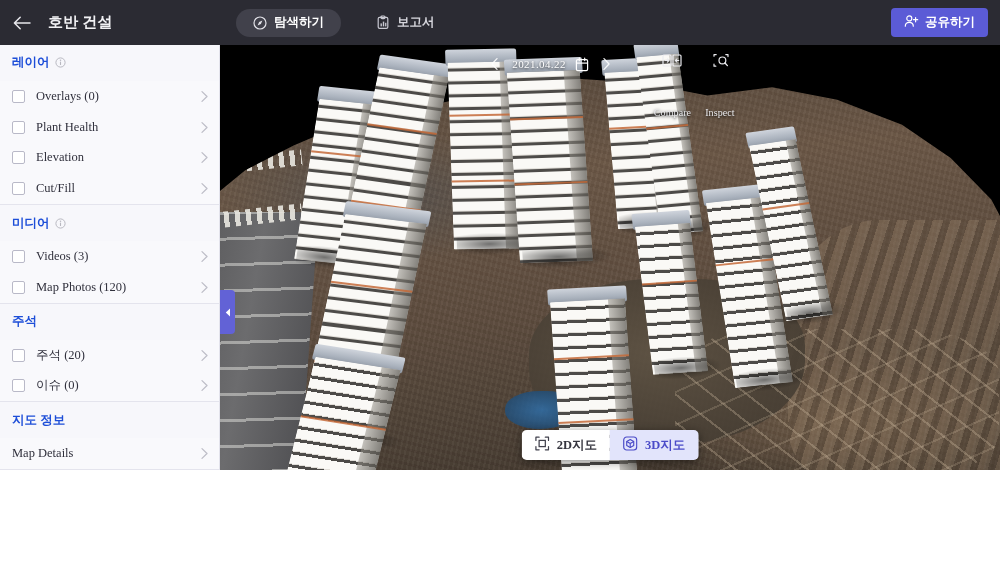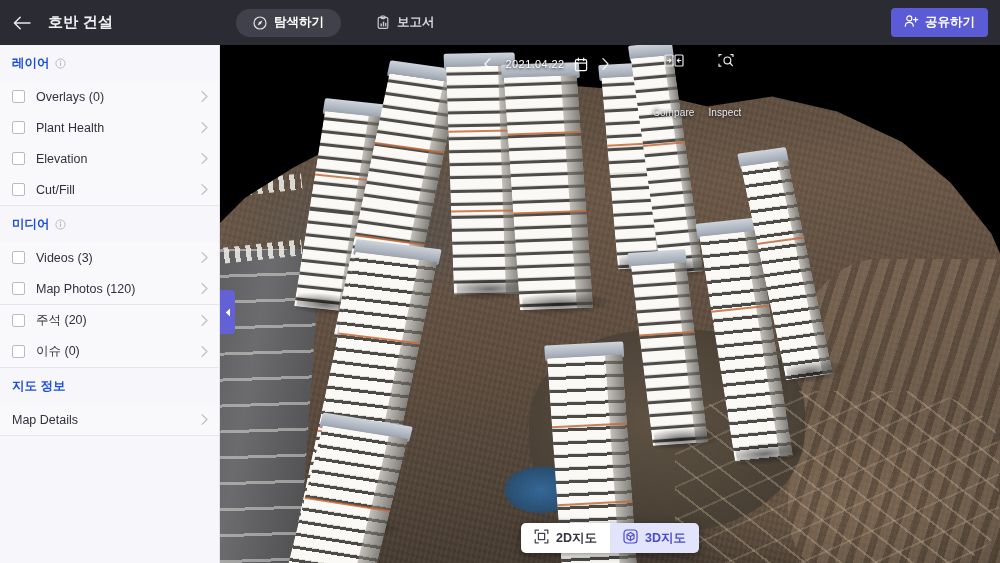--- a/index.html
+++ b/index.html
@@ -2,21 +2,21 @@
 <html><head>
 <meta charset="utf-8">
 <style>
   * { box-sizing: border-box; margin: 0; padding: 0; }
   html, body {
     width: 1000px; height: 563px;
     overflow: hidden;
     font-family: "Liberation Sans", "DejaVu Sans", sans-serif;
     background: #ffffff;
   }
-  #app { position: relative; width: 1000px; height: 563px; display: flex; flex-direction: column; }
+  #app { position: relative; width: 1000px; height: 470px; display: flex; flex-direction: column; font-family: Liberation Serif, serif; }
 
   
   .topbar {
     height: 45px; flex: 0 0 45px;
     background: #2b2b33;
     display: flex; align-items: center;
     position: relative; z-index: 40;
   }
   .back-btn {
     width: 44px; height: 45px;
@@ -374,20 +374,23 @@
         <span class="row-label">Map Photos (120)</span>
         <span class="chev">
           <svg width="9" height="13" viewBox="0 0 9 13">
               <path d="M2 1.6 L7 6.5 L2 11.4" fill="none" stroke="#8f8f9e" stroke-width="1.3" stroke-linecap="round" stroke-linejoin="round"></path>
             </svg>
         </span>
       </div>
 
       <div class="divider"></div>
 
+      <div class="section-head">
+        <span>주석</span>
+      </div>
       <div class="row">
         <span class="cbox"></span>
         <span class="row-label">주석 (20)</span>
         <span class="chev">
           <svg width="9" height="13" viewBox="0 0 9 13">
               <path d="M2 1.6 L7 6.5 L2 11.4" fill="none" stroke="#8f8f9e" stroke-width="1.3" stroke-linecap="round" stroke-linejoin="round"></path>
             </svg>
         </span>
       </div>
       <div class="row">

